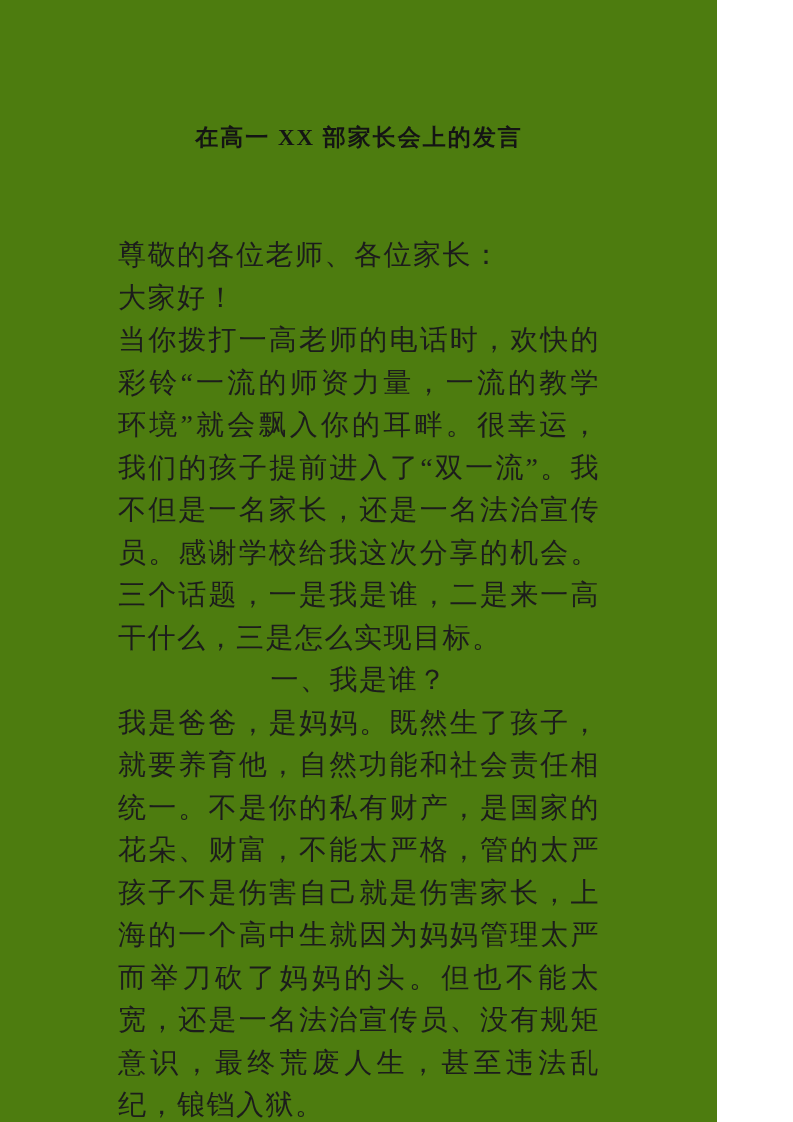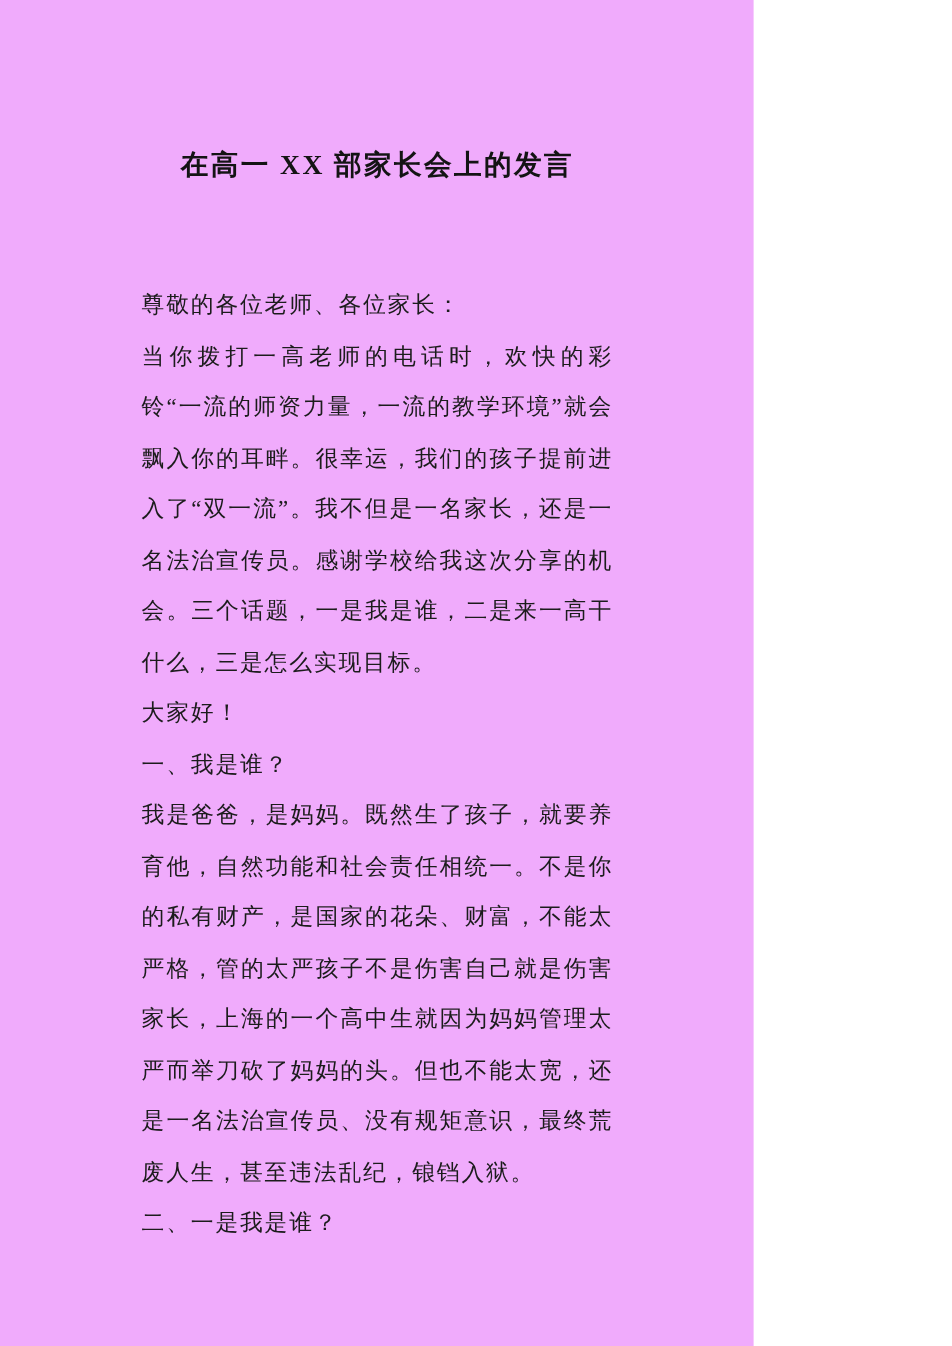--- a/index.html
+++ b/index.html
@@ -2,64 +2,64 @@
 <html><head>
 <meta charset="utf-8">
 <style>
   html, body {
     margin: 0;
     padding: 0;
     background: #ffffff;
   }
   .page {
     position: relative;
-    width: 628px;
+    width: 717px;
     height: 1122px;
-    background: #f0abfc;
+    background: #4d7c0f;
     overflow: hidden;
     font-family: "Liberation Serif", "DejaVu Serif", serif;
     color: #1c1c1c;
     box-sizing: border-box;
     padding: 120px 117px 0 118px;
   }
   .doc-title {
     margin: 0 0 78px 0;
     font-size: 23px;
     line-height: 36px;
     font-weight: bold;
     text-align: center;
     letter-spacing: 2px;
     color: #141414;
   }
   .doc-body p {
     margin: 0;
-    font-size: 19px;
+    font-size: 28px;
     line-height: 42.5px;
     letter-spacing: 1.5px;
     text-align: justify;
     text-justify: inter-ideograph;
     word-break: break-all;
     color: #1c1c1c;
   }
   .doc-body p.heading {
-    text-align: left;
+    text-align: center;
   }
 </style>
 </head>
 <body>
 
 <div class="page">
   <h1 class="doc-title">在高一 XX 部家长会上的发言</h1>
 
   <div class="doc-body">
     <p>尊敬的各位老师、各位家长：</p>
 
+    <p>大家好！</p>
+
     <p>当你拨打一高老师的电话时，欢快的彩铃“一流的师资力量，一流的教学环境”就会飘入你的耳畔。很幸运，我们的孩子提前进入了“双一流”。我不但是一名家长，还是一名法治宣传员。感谢学校给我这次分享的机会。三个话题，一是我是谁，二是来一高干什么，三是怎么实现目标。</p>
-
-    <p>大家好！</p>
 
     <p class="heading">一、我是谁？</p>
 
     <p>我是爸爸，是妈妈。既然生了孩子，就要养育他，自然功能和社会责任相统一。不是你的私有财产，是国家的花朵、财富，不能太严格，管的太严孩子不是伤害自己就是伤害家长，上海的一个高中生就因为妈妈管理太严而举刀砍了妈妈的头。但也不能太宽，还是一名法治宣传员、没有规矩意识，最终荒废人生，甚至违法乱纪，锒铛入狱。</p>
 
     <p class="heading">二、一是我是谁？</p>
 
   </div>
 </div>
 

